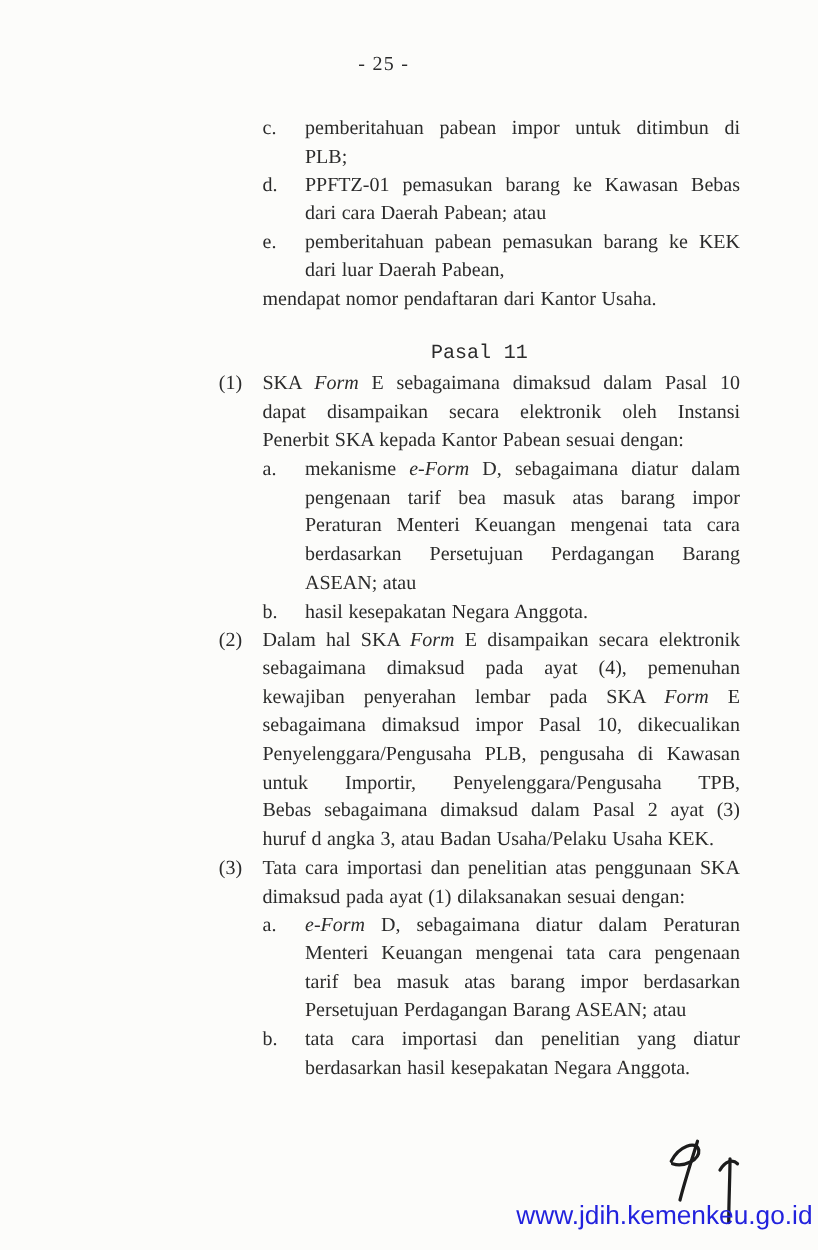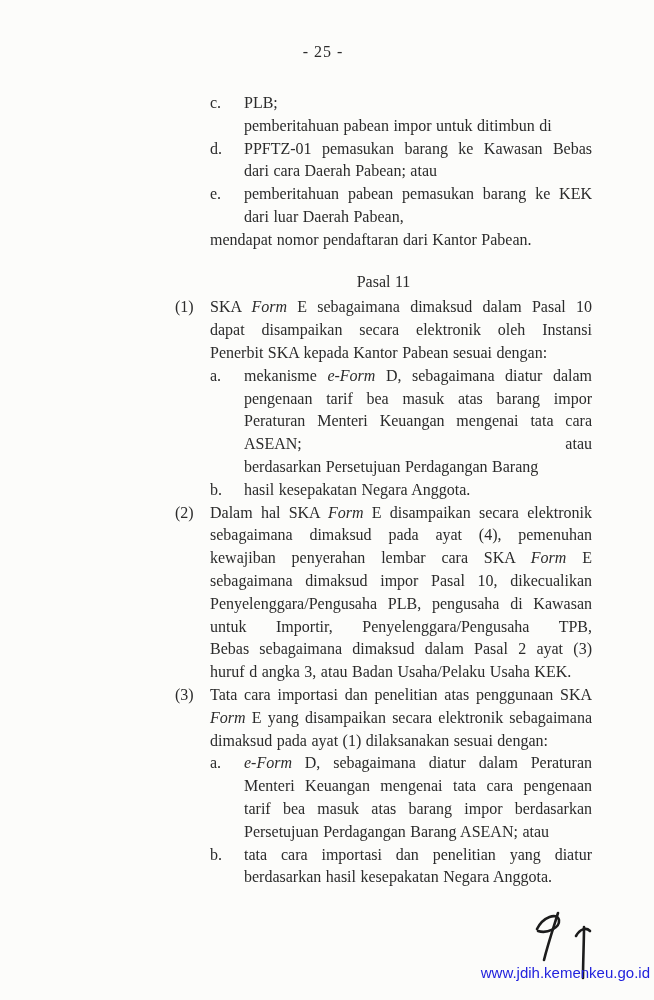--- a/index.html
+++ b/index.html
@@ -8,129 +8,127 @@
     background: #fcfcfa;
     font-family: "Liberation Serif", serif;
     color: #2b2b2b;
     position: relative;
     overflow: hidden;
   }
   .page-number {
     position: absolute; top: 41px; left: 0; width: 614px;
     text-align: center; font-size: 16px; line-height: 22.8px;
     letter-spacing: 1px;
-    padding-left: 16px;
   }
   .content {
     position: absolute; left: 175px; top: 92px; width: 417px;
     font-size: 16px; line-height: 22.8px; word-spacing: 0.5px;
   }
   .line { text-align: justify; text-align-last: left; }
   .body > .line:not(:last-child) { text-align-last: justify; }
   .li, .para { display: flex; align-items: flex-start; }
   .marker { flex: 0 0 34px; }
   .para > .marker { flex: 0 0 35px; }
   .body { flex: 1 1 auto; min-width: 0; }
   .sublist { margin-left: 35px; }
   .closing { }
-  .heading { text-align: center; margin: 19px 0 3px 0; }
+  .heading { text-align: center; margin: 19px 0 3px 0; font-family: Liberation Mono, monospace; }
   .paraf {
     position: absolute; left: 523px; top: 908px;
     width: 80px; height: 80px;
   }
   .paraf path {
     fill: none; stroke: #1c1c1c; stroke-width: 2.6px;
     stroke-linecap: round;
   }
   .footer-url {
     position: absolute; top: 960px; right: 4px;
     font-family: "Liberation Sans", sans-serif;
-    font-size: 15px; line-height: 25px;
+    font-size: 21px; line-height: 25px;
   }
 </style>
 </head>
 <body>
 
 <div class="page-number">- 25 -</div>
 
 <div class="content">
 
   <div class="sublist">
     <div class="li">
       <span class="marker">c.</span>
       <div class="body">
+        <div class="line">pemberitahuan pabean impor untuk ditimbun di</div>
         <div class="line">PLB;</div>
-        <div class="line">pemberitahuan pabean impor untuk ditimbun di</div>
       </div>
     </div>
     <div class="li">
       <span class="marker">d.</span>
       <div class="body">
         <div class="line">PPFTZ-01 pemasukan barang ke Kawasan Bebas</div>
         <div class="line">dari cara Daerah Pabean; atau</div>
       </div>
     </div>
     <div class="li">
       <span class="marker">e.</span>
       <div class="body">
         <div class="line">pemberitahuan pabean pemasukan barang ke KEK</div>
         <div class="line">dari luar Daerah Pabean,</div>
       </div>
     </div>
-    <div class="line closing">mendapat nomor pendaftaran dari Kantor Pabean.</div>
+    <div class="line closing">mendapat nomor pendaftaran dari Kantor Usaha.</div>
   </div>
 
   <div class="heading">Pasal 11</div>
 
   <div class="para">
     <span class="marker">(1)</span>
     <div class="body">
       <div class="line"><span>SKA </span><i>Form</i><span> E sebagaimana dimaksud dalam Pasal 10</span></div>
       <div class="line">dapat disampaikan secara elektronik oleh Instansi</div>
       <div class="line">Penerbit SKA kepada Kantor Pabean sesuai dengan:</div>
     </div>
   </div>
   <div class="sublist">
     <div class="li">
       <span class="marker">a.</span>
       <div class="body">
         <div class="line"><span>mekanisme </span><i>e-Form</i><span> D, sebagaimana diatur dalam</span></div>
         <div class="line">pengenaan tarif bea masuk atas barang impor</div>
         <div class="line">Peraturan Menteri Keuangan mengenai tata cara</div>
+        <div class="line">berdasarkan Persetujuan Perdagangan Barang</div>
         <div class="line">ASEAN; atau</div>
-        <div class="line">berdasarkan Persetujuan Perdagangan Barang</div>
       </div>
     </div>
     <div class="li">
       <span class="marker">b.</span>
       <div class="body">
         <div class="line">hasil kesepakatan Negara Anggota.</div>
       </div>
     </div>
   </div>
 
   <div class="para">
     <span class="marker">(2)</span>
     <div class="body">
       <div class="line"><span>Dalam hal SKA </span><i>Form</i><span> E disampaikan secara elektronik</span></div>
       <div class="line">sebagaimana dimaksud pada ayat (4), pemenuhan</div>
-      <div class="line"><span>kewajiban penyerahan lembar cara SKA </span><i>Form</i><span> E</span></div>
+      <div class="line"><span>kewajiban penyerahan lembar pada SKA </span><i>Form</i><span> E</span></div>
       <div class="line">sebagaimana dimaksud impor Pasal 10, dikecualikan</div>
       <div class="line">Penyelenggara/Pengusaha PLB, pengusaha di Kawasan</div>
       <div class="line">untuk Importir, Penyelenggara/Pengusaha TPB,</div>
       <div class="line">Bebas sebagaimana dimaksud dalam Pasal 2 ayat (3)</div>
       <div class="line">huruf d angka 3, atau Badan Usaha/Pelaku Usaha KEK.</div>
     </div>
   </div>
 
   <div class="para">
     <span class="marker">(3)</span>
     <div class="body">
       <div class="line">Tata cara importasi dan penelitian atas penggunaan SKA</div>
-      <div class="line"><span></span><i>Form</i><span> E yang disampaikan secara elektronik sebagaimana</span></div>
       <div class="line">dimaksud pada ayat (1) dilaksanakan sesuai dengan:</div>
     </div>
   </div>
   <div class="sublist">
     <div class="li">
       <span class="marker">a.</span>
       <div class="body">
         <div class="line"><span></span><i>e-Form</i><span> D, sebagaimana diatur dalam Peraturan</span></div>
         <div class="line">Menteri Keuangan mengenai tata cara pengenaan</div>
         <div class="line">tarif bea masuk atas barang impor berdasarkan</div>

